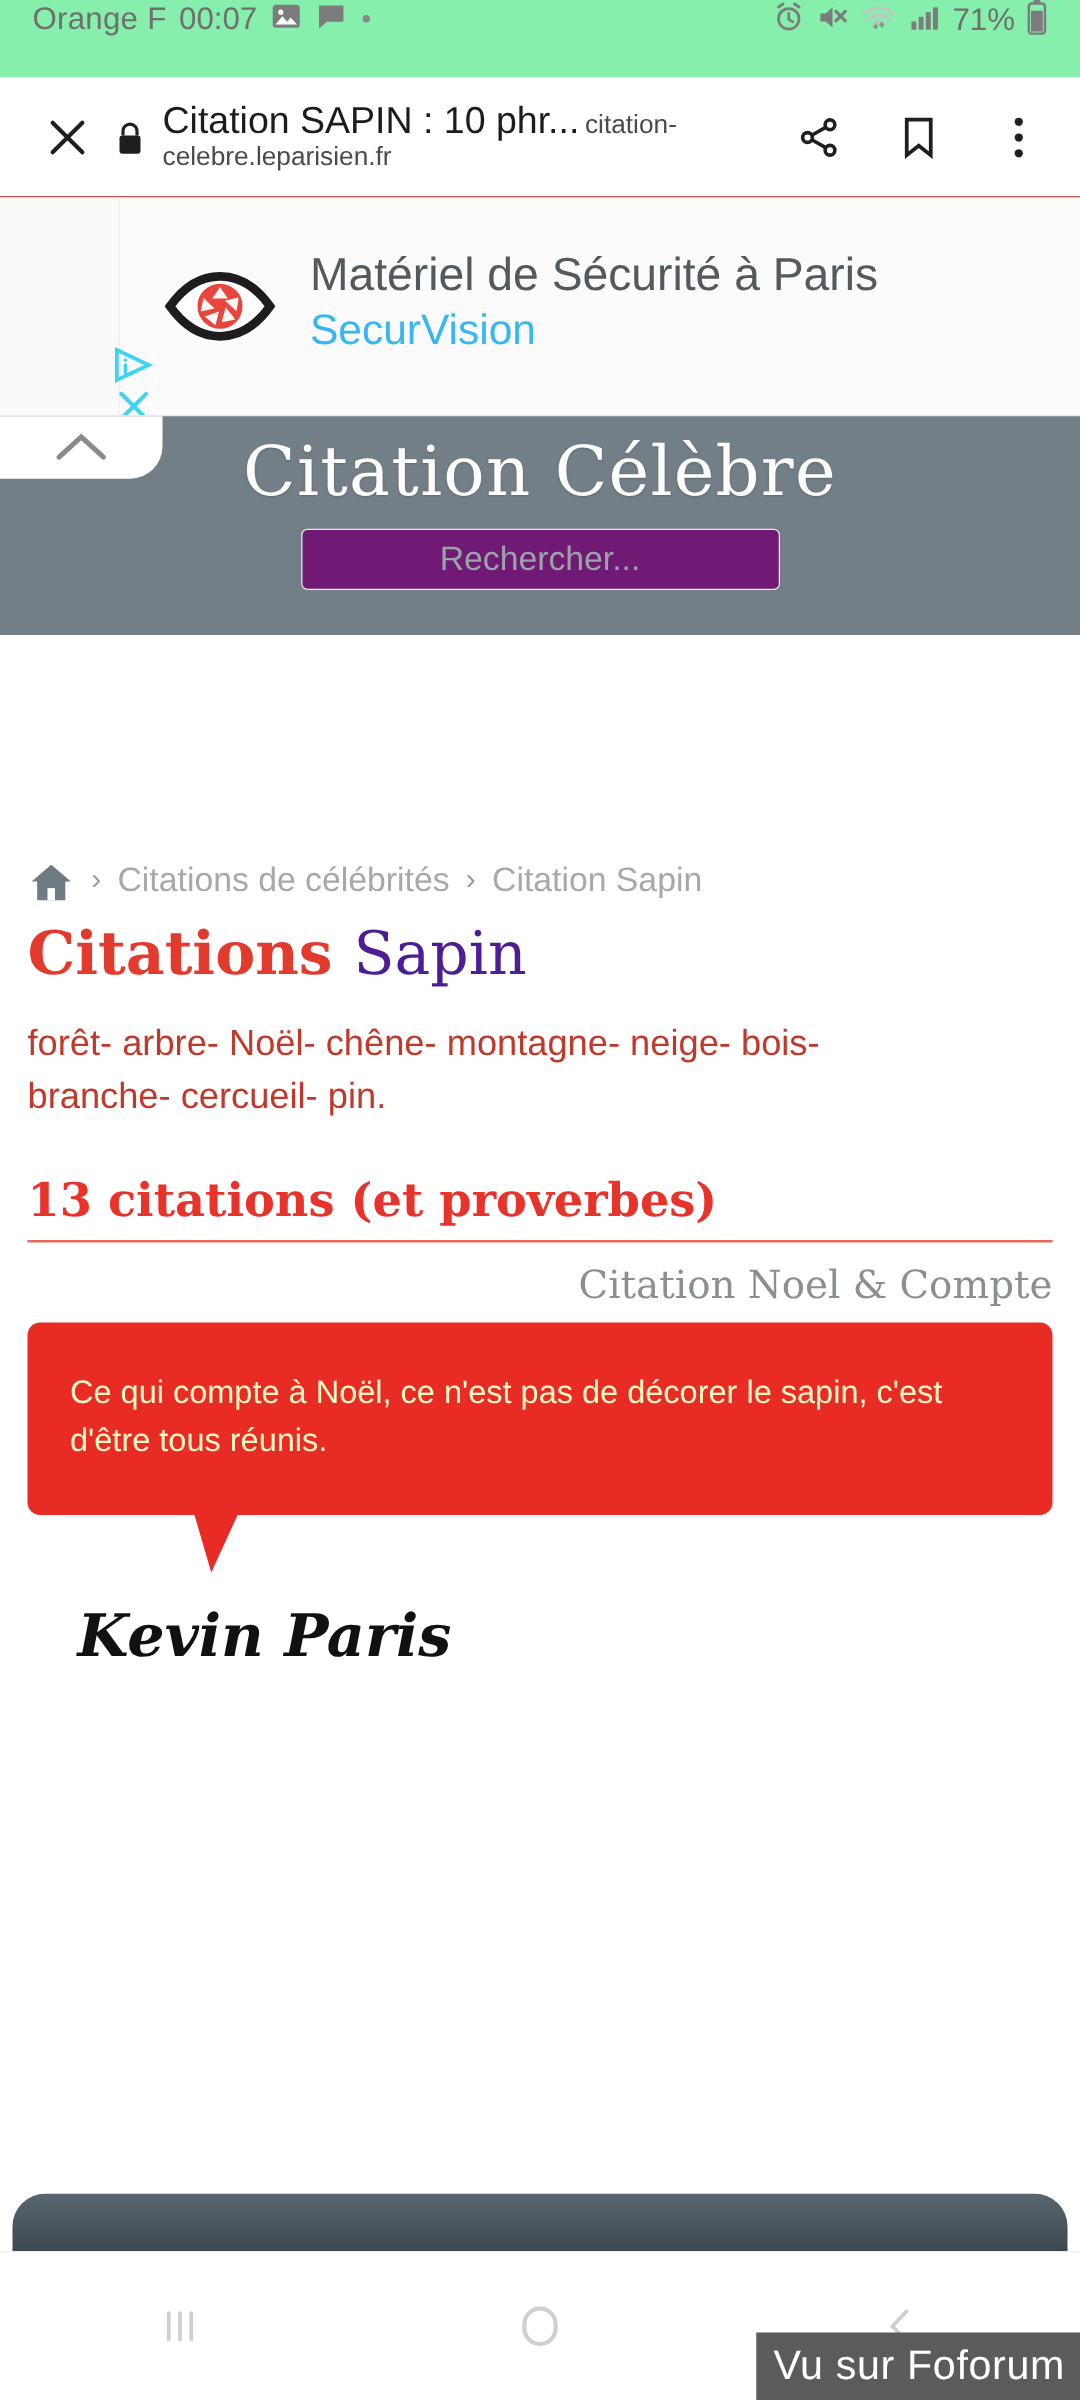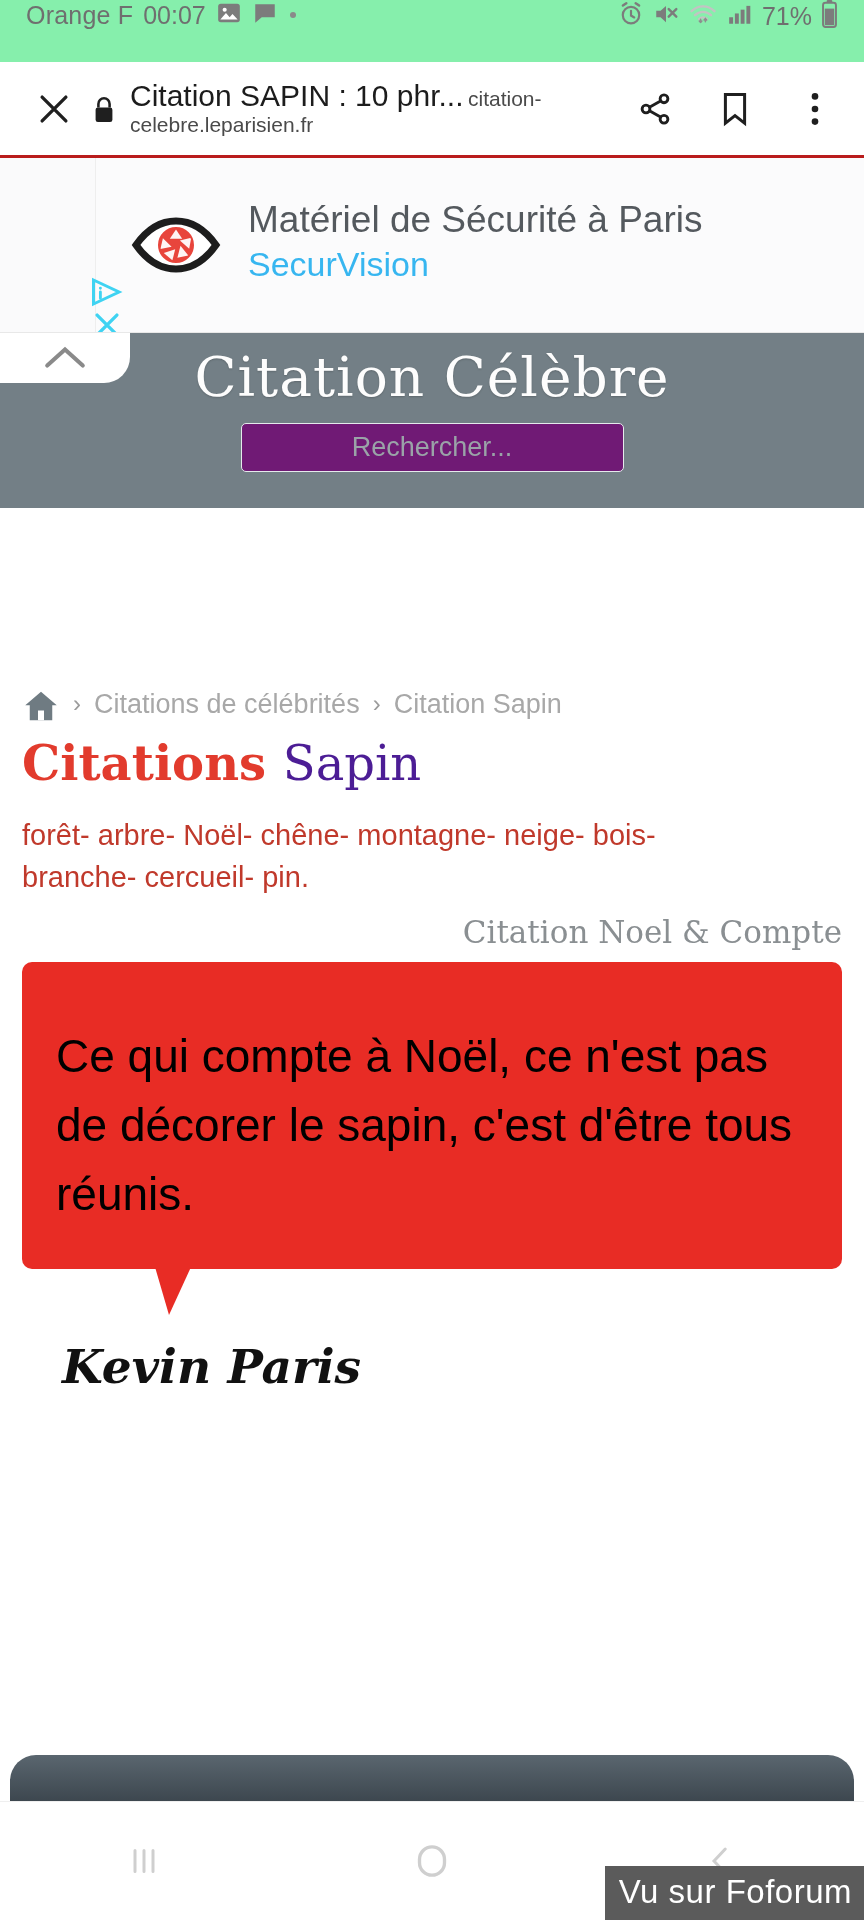--- a/index.html
+++ b/index.html
@@ -20,21 +20,21 @@
   .sb-carrier { font-size:25px; letter-spacing:.2px; color:#6f6f6f; }
   .sb-clock { font-size:25px; color:#6f6f6f; }
   .sb-right { margin-left:auto; display:flex; align-items:center; gap:9px; }
   .sb-batt { font-size:25px; color:#6f6f6f; }
   .ic { display:inline-block; }
 
   
   .toolbar {
     height:96px; display:flex; align-items:center;
     padding:0 26px; background:#fff;
-    border-bottom:3px solid #b91c1c;
+    border-bottom:1px solid #b91c1c;
   }
   .tb-close { width:56px; height:56px; display:flex; align-items:center; justify-content:center; }
   .tb-titlewrap { flex:1; display:flex; align-items:center; gap:14px; margin-left:10px; min-width:0; }
   .tb-lockbox { width:28px; display:flex; align-items:center; justify-content:center; padding-top:2px; }
   .tb-texts { min-width:0; }
   .tb-title {
     font-size:30px; color:#1c1c1c; line-height:1.12;
     white-space:nowrap; overflow:hidden; text-overflow:clip;
   }
   .tb-url { font-size:21px; color:#4a4a4a; line-height:1.25; margin-top:2px; }
@@ -119,21 +119,21 @@
     margin-top:16px; text-align:right;
     font-family:"DejaVu Serif", serif; font-size:31px; color:#8a8f92;
   }
 
   .bubble {
     position:relative; margin-top:12px;
     background:#e82c25; border-radius:10px;
     padding:36px 34px 40px 34px;
   }
   .bubble p {
-    color:#000000; font-size:46px; line-height:1.5;margin-top:24px;
+    color:#fef9c3; font-size:26px; line-height:1.5;
   }
   .bubble-tail {
     position:absolute; left:133px; bottom:-46px;
     width:0; height:0;
     border-left:14px solid transparent;
     border-right:22px solid transparent;
     border-top:48px solid #e82c25;
   }
   .author {
     margin-top:70px; padding-left:40px;
@@ -349,20 +349,21 @@
       <a href="#">Noël</a><span class="sep">-</span>
       <a href="#">chêne</a><span class="sep">-</span>
       <a href="#">montagne</a><span class="sep">-</span>
       <a href="#">neige</a><span class="sep">-</span>
       <a href="#">bois</a><span class="sep">-</span>
       <a href="#">branche</a><span class="sep">-</span>
       <a href="#">cercueil</a><span class="sep">-</span>
       <a href="#">pin</a><span class="sep">.</span>
     </div>
 
+    <h2 class="counthead">13 citations (et proverbes)</h2>
 
     <div class="quote-label">Citation Noel &amp; Compte</div>
 
     <div class="bubble">
       <p>Ce qui compte à Noël, ce n'est pas de décorer le sapin, c'est d'être tous réunis.</p>
       <div class="bubble-tail"></div>
     </div>
 
     <div class="author">Kevin Paris</div>
   </div>

